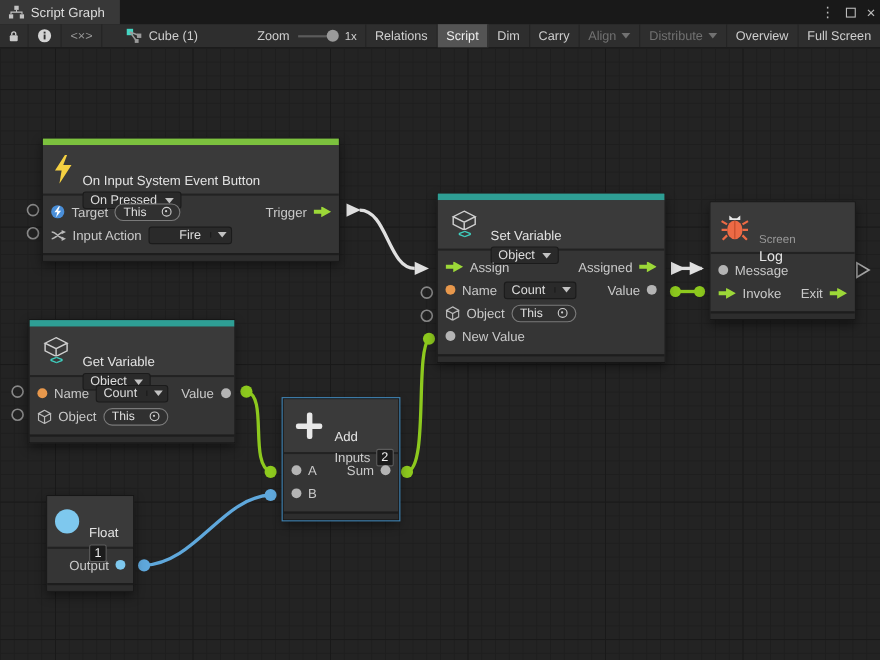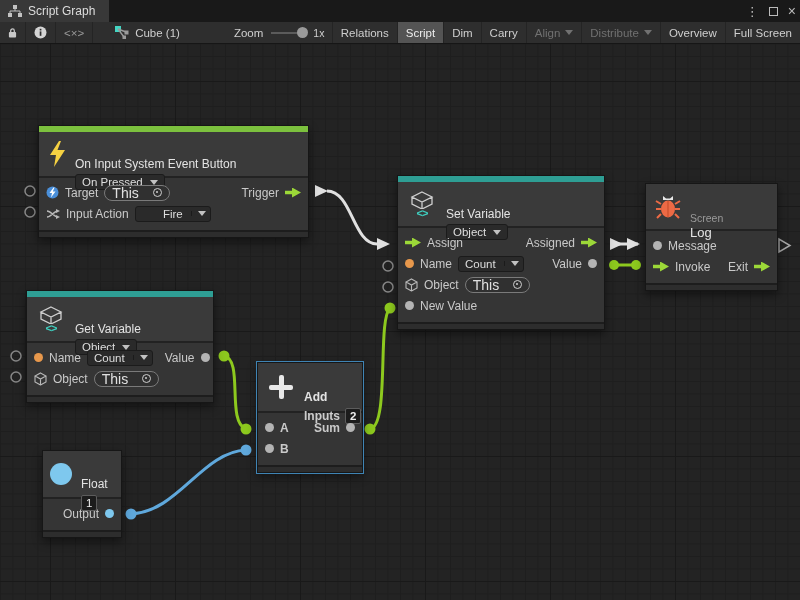--- a/index.html
+++ b/index.html
@@ -60,21 +60,21 @@
   .dot.blue { background:#7ec8ee; }
   .flow-arrow { flex:0 0 auto; width:16px; height:10px;
     clip-path:polygon(0 32%,44% 32%,44% 0,100% 50%,44% 100%,44% 68%,0 68%);
     background:#9cd838; }
 
   
   .dd { display:inline-flex; align-items:center; gap:6px; background:#2a2a2a; border:1px solid #1b1b1b; border-radius:3px; padding:1px 6px; color:#dedede; font-size:11.5px; }
   .dd .caret-down { margin-left:1px; border-top-color:#c2c2c2; border-left-width:4px; border-right-width:4px; }
   .dd.split { padding-right:4px; }
   .dd.split .caret-wrap { border-left:1px solid #1b1b1b; padding-left:5px; margin-left:2px; display:flex; align-items:center; }
-  .this-btn { display:inline-flex; align-items:center; gap:14px; border:1px solid #7a7a7a; border-radius:9px; background:#303030; padding:0 7px; height:16px; color:#e0e0e0; font-size:14px; }
+  .this-btn { display:inline-flex; align-items:center; gap:14px; border:1px solid #7a7a7a; border-radius:9px; background:#303030; padding:0 7px; height:16px; color:#e0e0e0; font-size:11px; }
   .target-ring { position:relative; width:9px; height:9px; border:1.5px solid #cfcfcf; border-radius:50%; flex:0 0 auto; }
   .target-ring::after { content:""; position:absolute; left:2px; top:2px; width:2px; height:2px; border-radius:50%; background:#cfcfcf; }
   .valbox { display:inline-flex; align-items:center; justify-content:center; background:#1c1c1c; border:1px solid #5c5c5c; border-radius:2px; min-width:16px; height:16px; padding:0 4px; color:#eee; font-size:11.5px; }
 
   
   .icon-bolt svg { display:block; }
   .varicon { display:flex; flex-direction:column; align-items:center; width:30px; }
   .varicon .vglyph { color:#3fd2c2; font-weight:bold; font-size:11px; line-height:8px; letter-spacing:-1px; }
   .plus-icon { position:relative; width:28px; height:28px; flex:0 0 auto; }
   .plus-icon::before, .plus-icon::after { content:""; position:absolute; background:#e8e8e8; border-radius:2px; }
@@ -391,21 +391,21 @@
           <span class="plabel">Object</span>
           <span class="this-btn">
             <span>This</span>
               <span class="target-ring"></span>
           </span>
         </div>
       </div>
       <div class="nfoot"></div>
     </div>
 
-    <div class="node selected" style="left:257px; top:318px; width:106px;font-weight:bold;">
+    <div class="node selected" style="left:257px; top:318px; width:106px;">
       <div class="nhead" style="height:50px">
         <span class="plus-icon"></span>
         <span class="hcol" style="gap:4px">
           <span class="ntitle">Add</span>
           <span style="display:flex; align-items:center; gap:5px">
             <span class="plabel">Inputs</span>
             <span class="valbox">2</span>
           </span>
         </span>
       </div>

